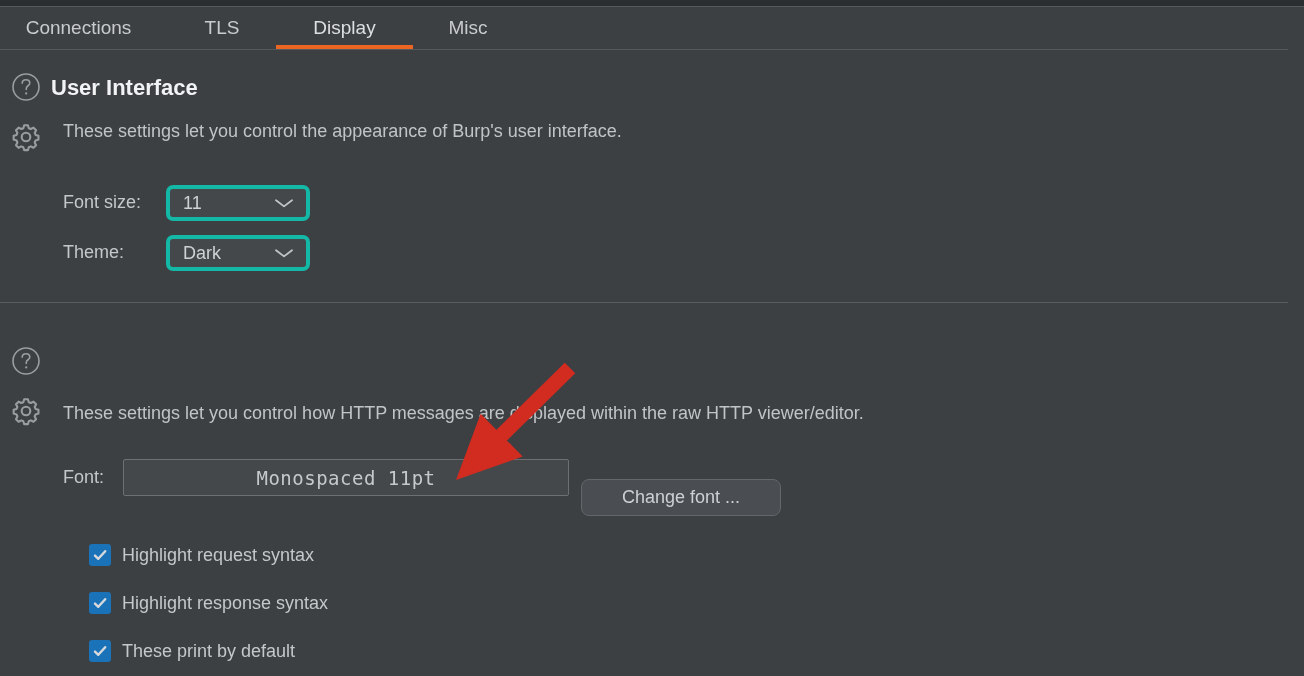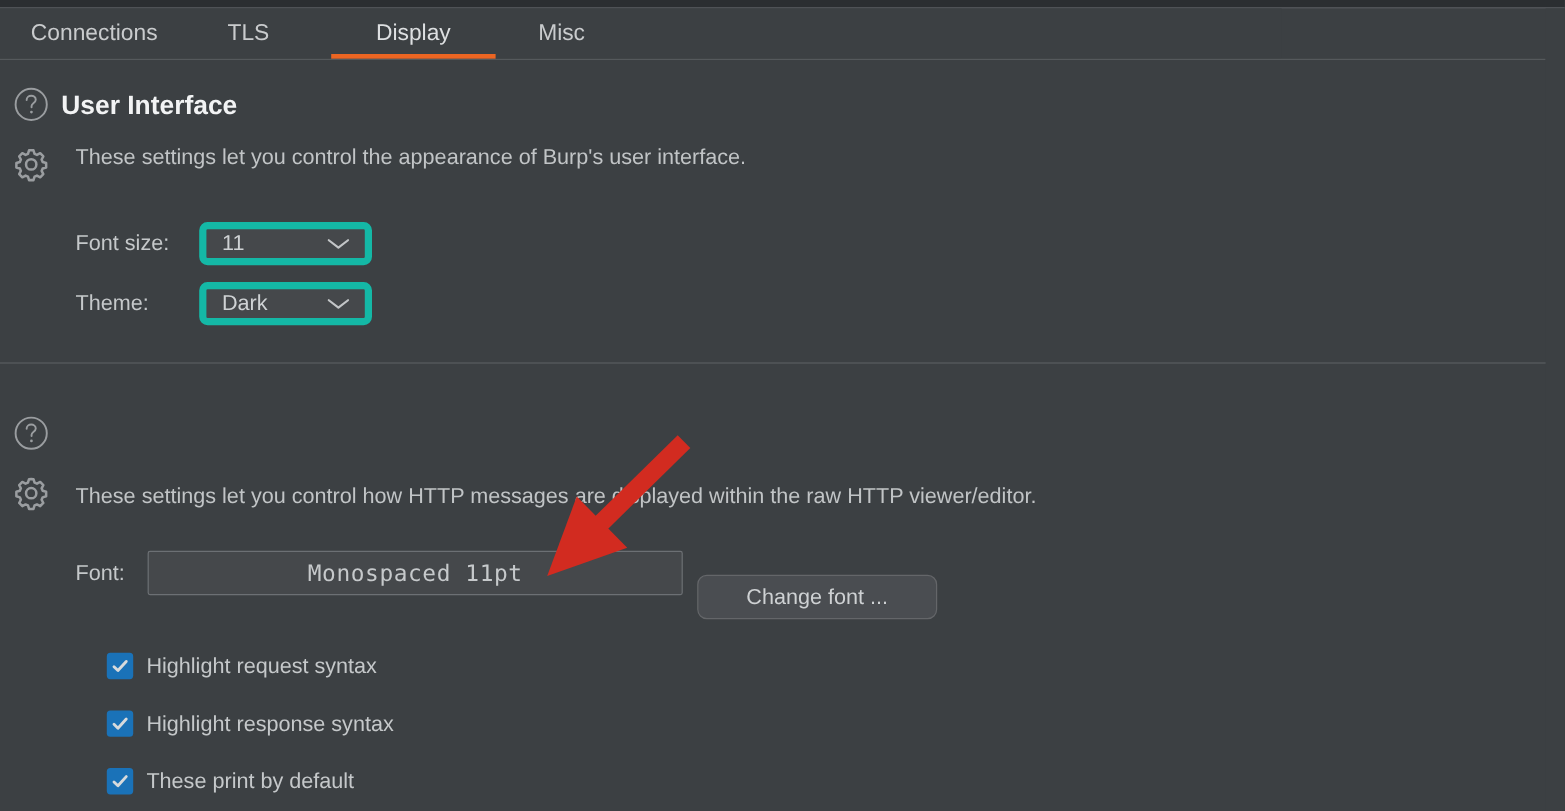--- a/index.html
+++ b/index.html
@@ -108,21 +108,21 @@
     position: absolute;
     font-size: 18px;
     color: #c5c8ca;
     white-space: nowrap;
   }
 
   .combo {
     position: absolute;
     box-sizing: border-box;
     background: #45484b;
-    border: 6px solid #14b8a6;
+    border: 4px solid #14b8a6;
     border-radius: 7px;
     cursor: pointer;
   }
   .combo-value {
     position: absolute;
     left: 13px;
     top: 50%;
     transform: translateY(-50%);
     font-size: 18px;
     color: #cfd2d4;
@@ -220,21 +220,21 @@
 
 <div class="top-strip"></div>
 <div class="top-strip-line"></div>
 
 <div class="tabbar">
 
   <div class="tab" style="left:0px;width:157px;">
     <span>Connections</span>
   </div>
 
-  <div class="tab" style="left:162px;width:90px;">
+  <div class="tab" style="left:177px;width:90px;">
     <span>TLS</span>
   </div>
 
   <div class="tab active" style="left:276px;width:137px;">
     <span>Display</span>
   </div>
 
   <div class="tab" style="left:418px;width:100px;">
     <span>Misc</span>
   </div>

